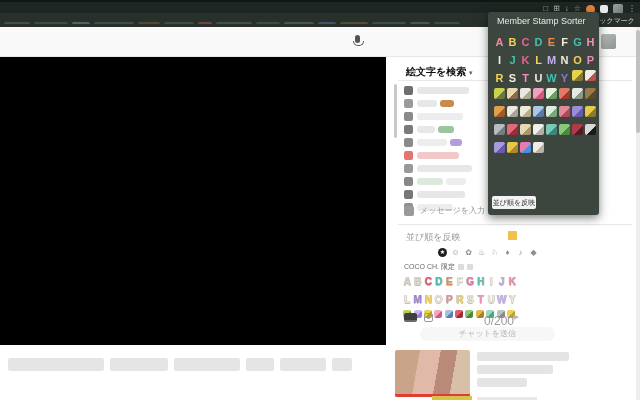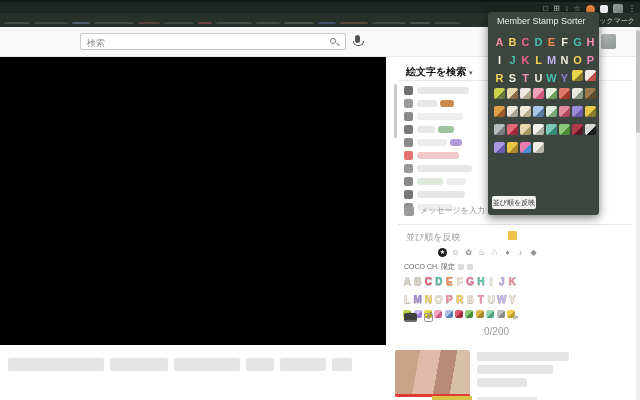--- a/index.html
+++ b/index.html
@@ -64,21 +64,21 @@
   .member-label { position:absolute; left:6px; top:205px; font-size:7px; color:#666; display:flex; gap:3px; align-items:center; }
   .mini-badge { width:6px; height:6px; background:#dcdcdc; border-radius:1px; display:inline-block; }
   .picker-grid { position:absolute; left:4px; top:214px; width:120px; }
   .pk-letter { display:inline-block; width:10.5px; height:14px; font-size:10px; font-weight:bold; text-align:center; line-height:14px;
                text-shadow:0.5px 0 0 #c3beb4, -0.5px 0 0 #c3beb4, 0 0.5px 0 #c3beb4, 0 -0.5px 0 #c3beb4; }
   .pk-tile { display:inline-block; width:8px; height:8px; border-radius:2px; margin:3px 1.2px; }
   .pick-foot { position:absolute; left:0; top:255px; width:234px; height:14px; }
   .kb-icon { position:absolute; left:6px; top:1px; width:13px; height:9px; background:#3f3f3f; border-radius:2px; border-bottom:2px solid #6a6a6a; }
   .stamp-icon { position:absolute; left:26px; top:1px; width:9px; height:9px; border:1px solid #9a9a9a; border-radius:2px; }
   .stamp-icon::after { content:""; position:absolute; left:2px; top:2px; width:3px; height:3px; background:#9a9a9a; border-radius:50%; }
-  .counter { position:absolute; left:86px; top:14px; font-size:10px; color:#9a9a9a;text-align:center; }
+  .counter { position:absolute; left:86px; top:2px; font-size:12px; color:#9a9a9a;text-align:center; }
   .send-icon { position:absolute; left:114px; top:0; font-size:9px; color:#b5b5b5; }
   .chat-footer-input { position:absolute; left:22px; top:270px; width:135px; height:14px; background:#f7f7f7; border-radius:7px; text-align:center; font-size:8px; color:#b2b2b2; line-height:14px; }
 
   
   .rec { position:absolute; left:395px; top:350px; width:240px; height:50px; }
   .rec-thumb { position:absolute; left:0; top:0; width:75px; height:47px; border-radius:2px; overflow:hidden;
     background:linear-gradient(100deg,#caa489 0 30%,#e0b9a8 30% 55%,#b98a78 55% 75%,#d8c0a8 75%); filter:blur(0.5px); }
   .rec-bar { position:absolute; left:0; bottom:0; width:100%; height:3px; }
   .rec-lines { position:absolute; left:82px; top:2px; }
   .rec-line { display:block; border-radius:2px; background:#e4e4e4; margin-bottom:4px; height:9px; }
@@ -113,24 +113,20 @@
       <span class="tbi">⋮</span>
     </div>
   </div>
 
   <div class="bookmarksbar">
     <div class="bm-blobs"><span class="bm-blob" style="width: 26px; background: rgb(69, 79, 73);"></span><span class="bm-blob" style="width: 34px; background: rgb(62, 74, 68);"></span><span class="bm-blob" style="width: 18px; background: rgb(81, 96, 110);"></span><span class="bm-blob" style="width: 40px; background: rgb(67, 77, 71);"></span><span class="bm-blob" style="width: 22px; background: rgb(85, 69, 62);"></span><span class="bm-blob" style="width: 30px; background: rgb(62, 74, 68);"></span><span class="bm-blob" style="width: 14px; background: rgb(110, 67, 67);"></span><span class="bm-blob" style="width: 36px; background: rgb(69, 79, 73);"></span><span class="bm-blob" style="width: 24px; background: rgb(62, 74, 68);"></span><span class="bm-blob" style="width: 30px; background: rgb(74, 85, 80);"></span><span class="bm-blob" style="width: 18px; background: rgb(68, 80, 110);"></span><span class="bm-blob" style="width: 28px; background: rgb(90, 74, 62);"></span><span class="bm-blob" style="width: 34px; background: rgb(67, 77, 71);"></span><span class="bm-blob" style="width: 20px; background: rgb(74, 85, 80);"></span><span class="bm-blob" style="width: 26px; background: rgb(62, 74, 68);"></span></div>
     <span class="other-bookmarks">他のブックマーク</span>
   </div>
 
   <div class="masthead">
-    <div class="search-box">
-      <span class="ph">検索</span>
-      <span class="mag"></span>
-    </div>
     <span class="mic"></span>
     <span class="mast-avatar"></span>
   </div>
 
   <div class="page-scrollbar">
       <div class="thumb"></div>
     </div>
 
   <div class="player"></div>
 
@@ -213,20 +209,21 @@
       <span class="mini-badge"></span>
       <span class="mini-badge"></span>
     </div>
     <div class="picker-grid"><span class="pk-letter" style="color: rgb(216, 210, 200);">A</span><span class="pk-letter" style="color: rgb(216, 210, 200);">B</span><span class="pk-letter" style="color: rgb(224, 80, 110);">C</span><span class="pk-letter" style="color: rgb(69, 192, 174);">D</span><span class="pk-letter" style="color: rgb(239, 139, 78);">E</span><span class="pk-letter" style="color: rgb(238, 232, 218);">F</span><span class="pk-letter" style="color: rgb(240, 110, 168);">G</span><span class="pk-letter" style="color: rgb(88, 194, 178);">H</span><span class="pk-letter" style="color: rgb(238, 232, 218);">I</span><span class="pk-letter" style="color: rgb(185, 168, 239);">J</span><span class="pk-letter" style="color: rgb(242, 136, 159);">K</span><span class="pk-letter" style="color: rgb(238, 232, 218);">L</span><span class="pk-letter" style="color: rgb(154, 130, 216);">M</span><span class="pk-letter" style="color: rgb(242, 209, 88);">N</span><span class="pk-letter" style="color: rgb(238, 232, 218);">O</span><span class="pk-letter" style="color: rgb(242, 136, 159);">P</span><span class="pk-letter" style="color: rgb(242, 209, 88);">R</span><span class="pk-letter" style="color: rgb(238, 232, 218);">S</span><span class="pk-letter" style="color: rgb(244, 143, 184);">T</span><span class="pk-letter" style="color: rgb(238, 232, 218);">U</span><span class="pk-letter" style="color: rgb(194, 178, 242);">W</span><span class="pk-letter" style="color: rgb(238, 232, 218);">Y</span><span class="pk-tile" style="background: linear-gradient(135deg, rgb(181, 212, 74) 55%, rgb(122, 154, 42) 55%);"></span><span class="pk-tile" style="background: linear-gradient(135deg, rgb(201, 184, 240) 55%, rgb(154, 122, 216) 55%);"></span><span class="pk-tile" style="background: linear-gradient(135deg, rgb(227, 212, 74) 55%, rgb(176, 160, 42) 55%);"></span><span class="pk-tile" style="background: linear-gradient(135deg, rgb(240, 168, 192) 55%, rgb(208, 90, 138) 55%);"></span><span class="pk-tile" style="background: linear-gradient(135deg, rgb(168, 192, 224) 55%, rgb(90, 128, 184) 55%);"></span><span class="pk-tile" style="background: linear-gradient(135deg, rgb(224, 90, 106) 55%, rgb(160, 42, 58) 55%);"></span><span class="pk-tile" style="background: linear-gradient(135deg, rgb(138, 200, 122) 55%, rgb(74, 138, 58) 55%);"></span><span class="pk-tile" style="background: linear-gradient(135deg, rgb(224, 184, 74) 55%, rgb(168, 130, 42) 55%);"></span><span class="pk-tile" style="background: linear-gradient(135deg, rgb(154, 216, 184) 55%, rgb(74, 168, 128) 55%);"></span><span class="pk-tile" style="background: linear-gradient(135deg, rgb(192, 192, 192) 55%, rgb(138, 138, 138) 55%);"></span><span class="pk-tile" style="background: linear-gradient(135deg, rgb(240, 208, 74) 55%, rgb(192, 160, 42) 55%);"></span></div>
     <div class="pick-foot">
       <span class="kb-icon"></span>
       <span class="stamp-icon"></span>
       <span class="counter">0/200</span>
       <span class="send-icon">➤</span>
     </div>
+    <div class="chat-footer-input">チャットを送信</div>
   </div>
 
   <div class="rec">
     <div class="rec-thumb">
       <div class="rec-bar" style="background: rgb(224, 60, 50);"></div>
     </div>
     <div class="rec-lines">
         <span class="rec-line" style="width: 92px;"></span>
         <span class="rec-line" style="width: 76px;"></span>
         <span class="rec-line" style="width: 50px;"></span>

